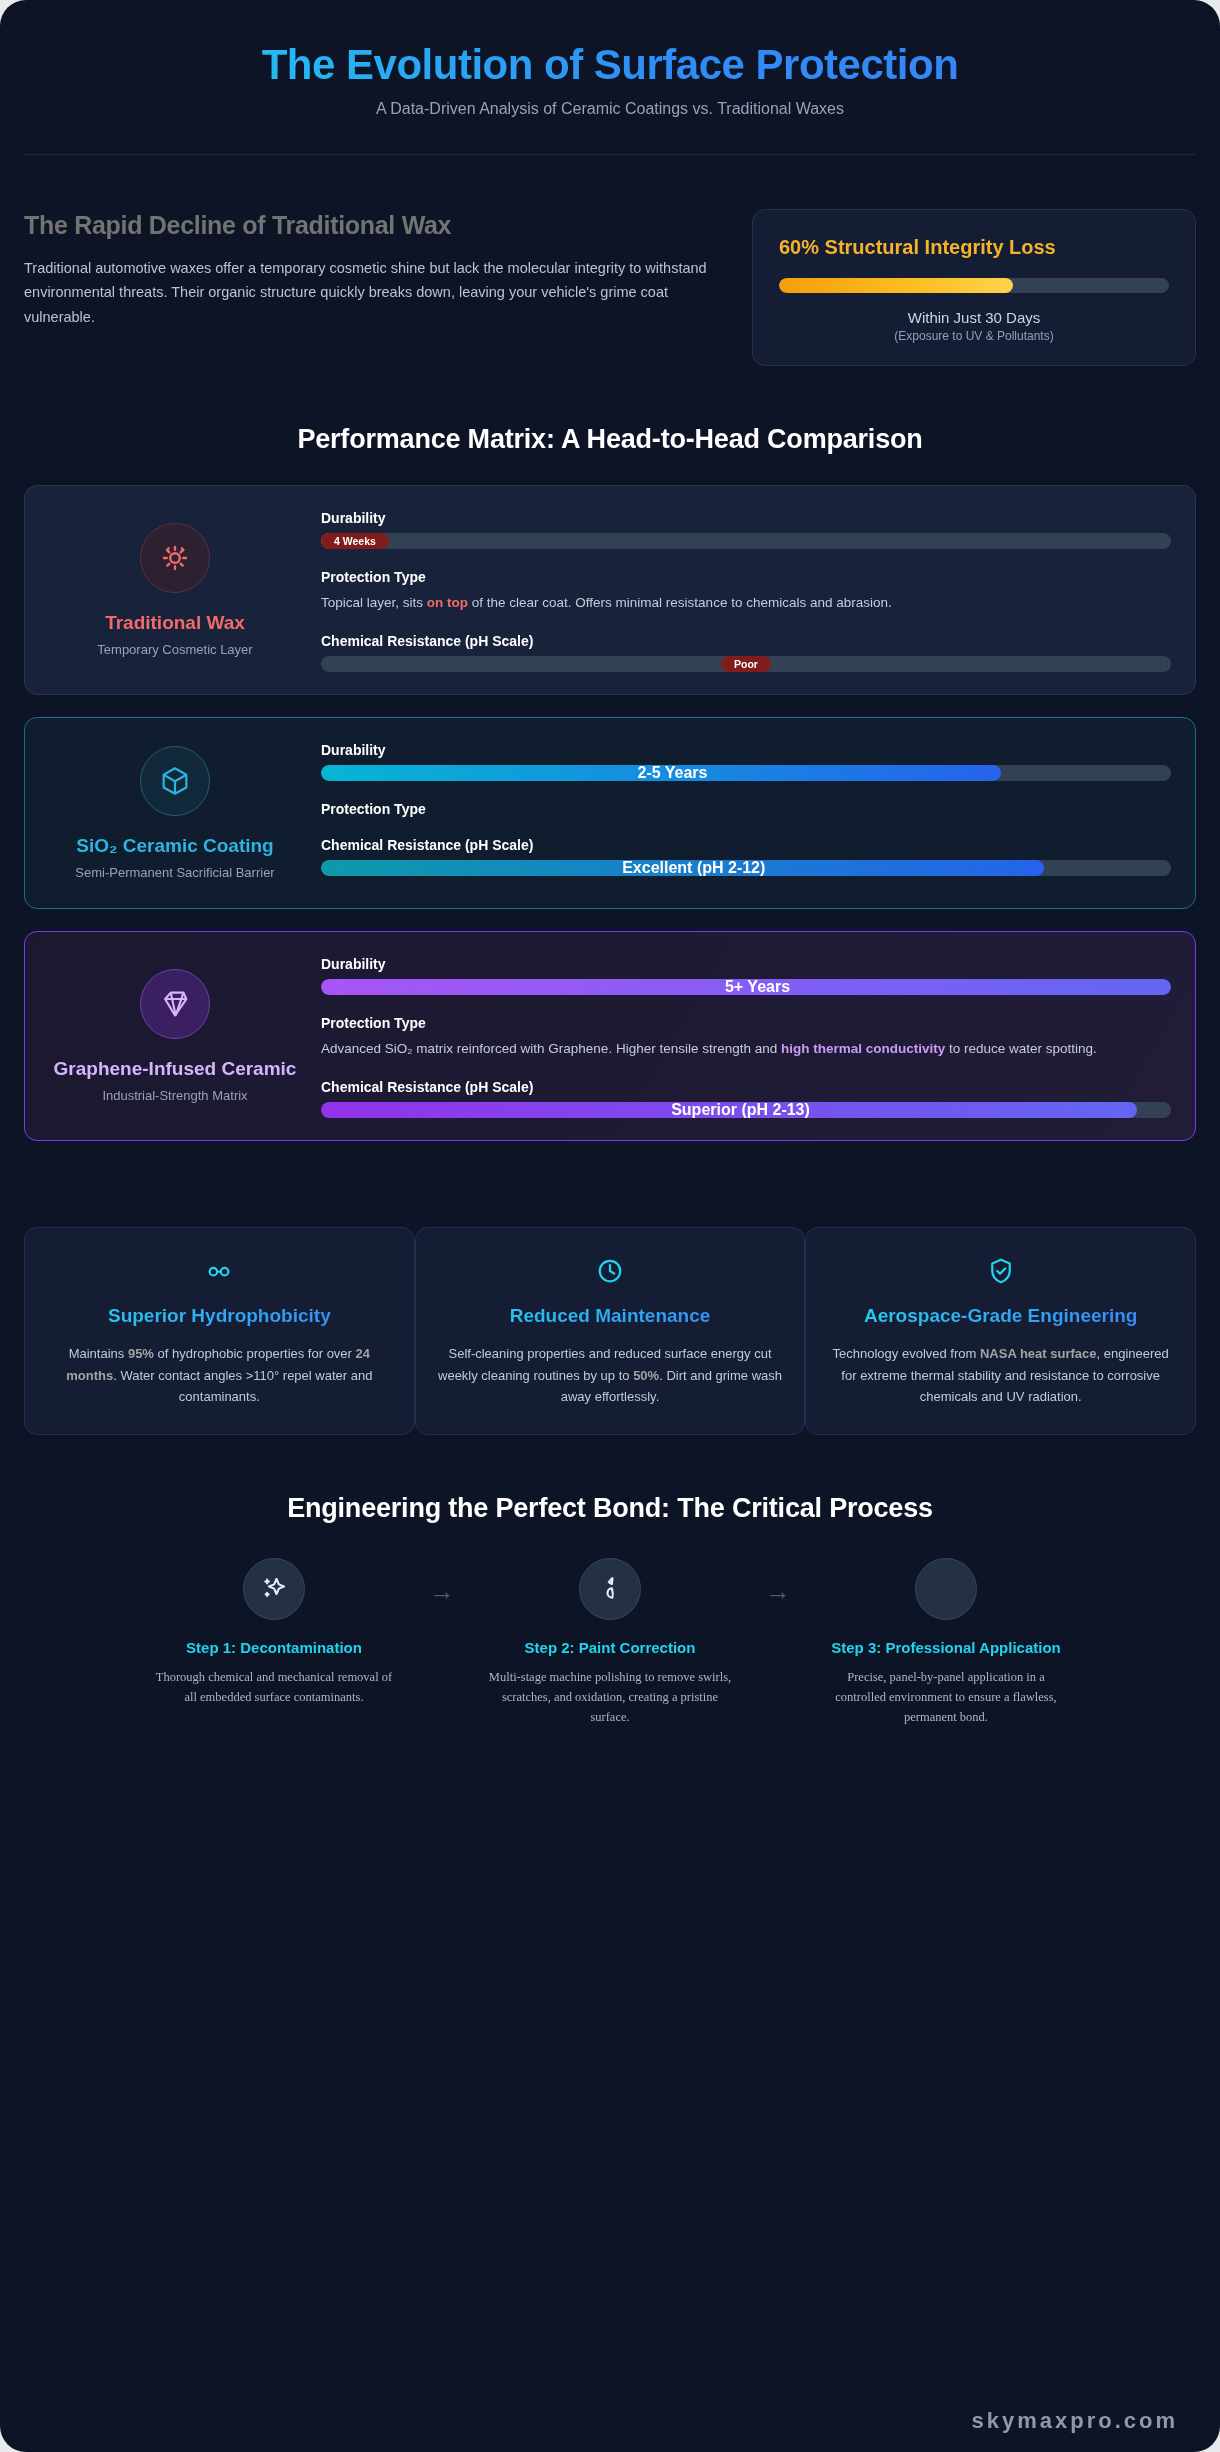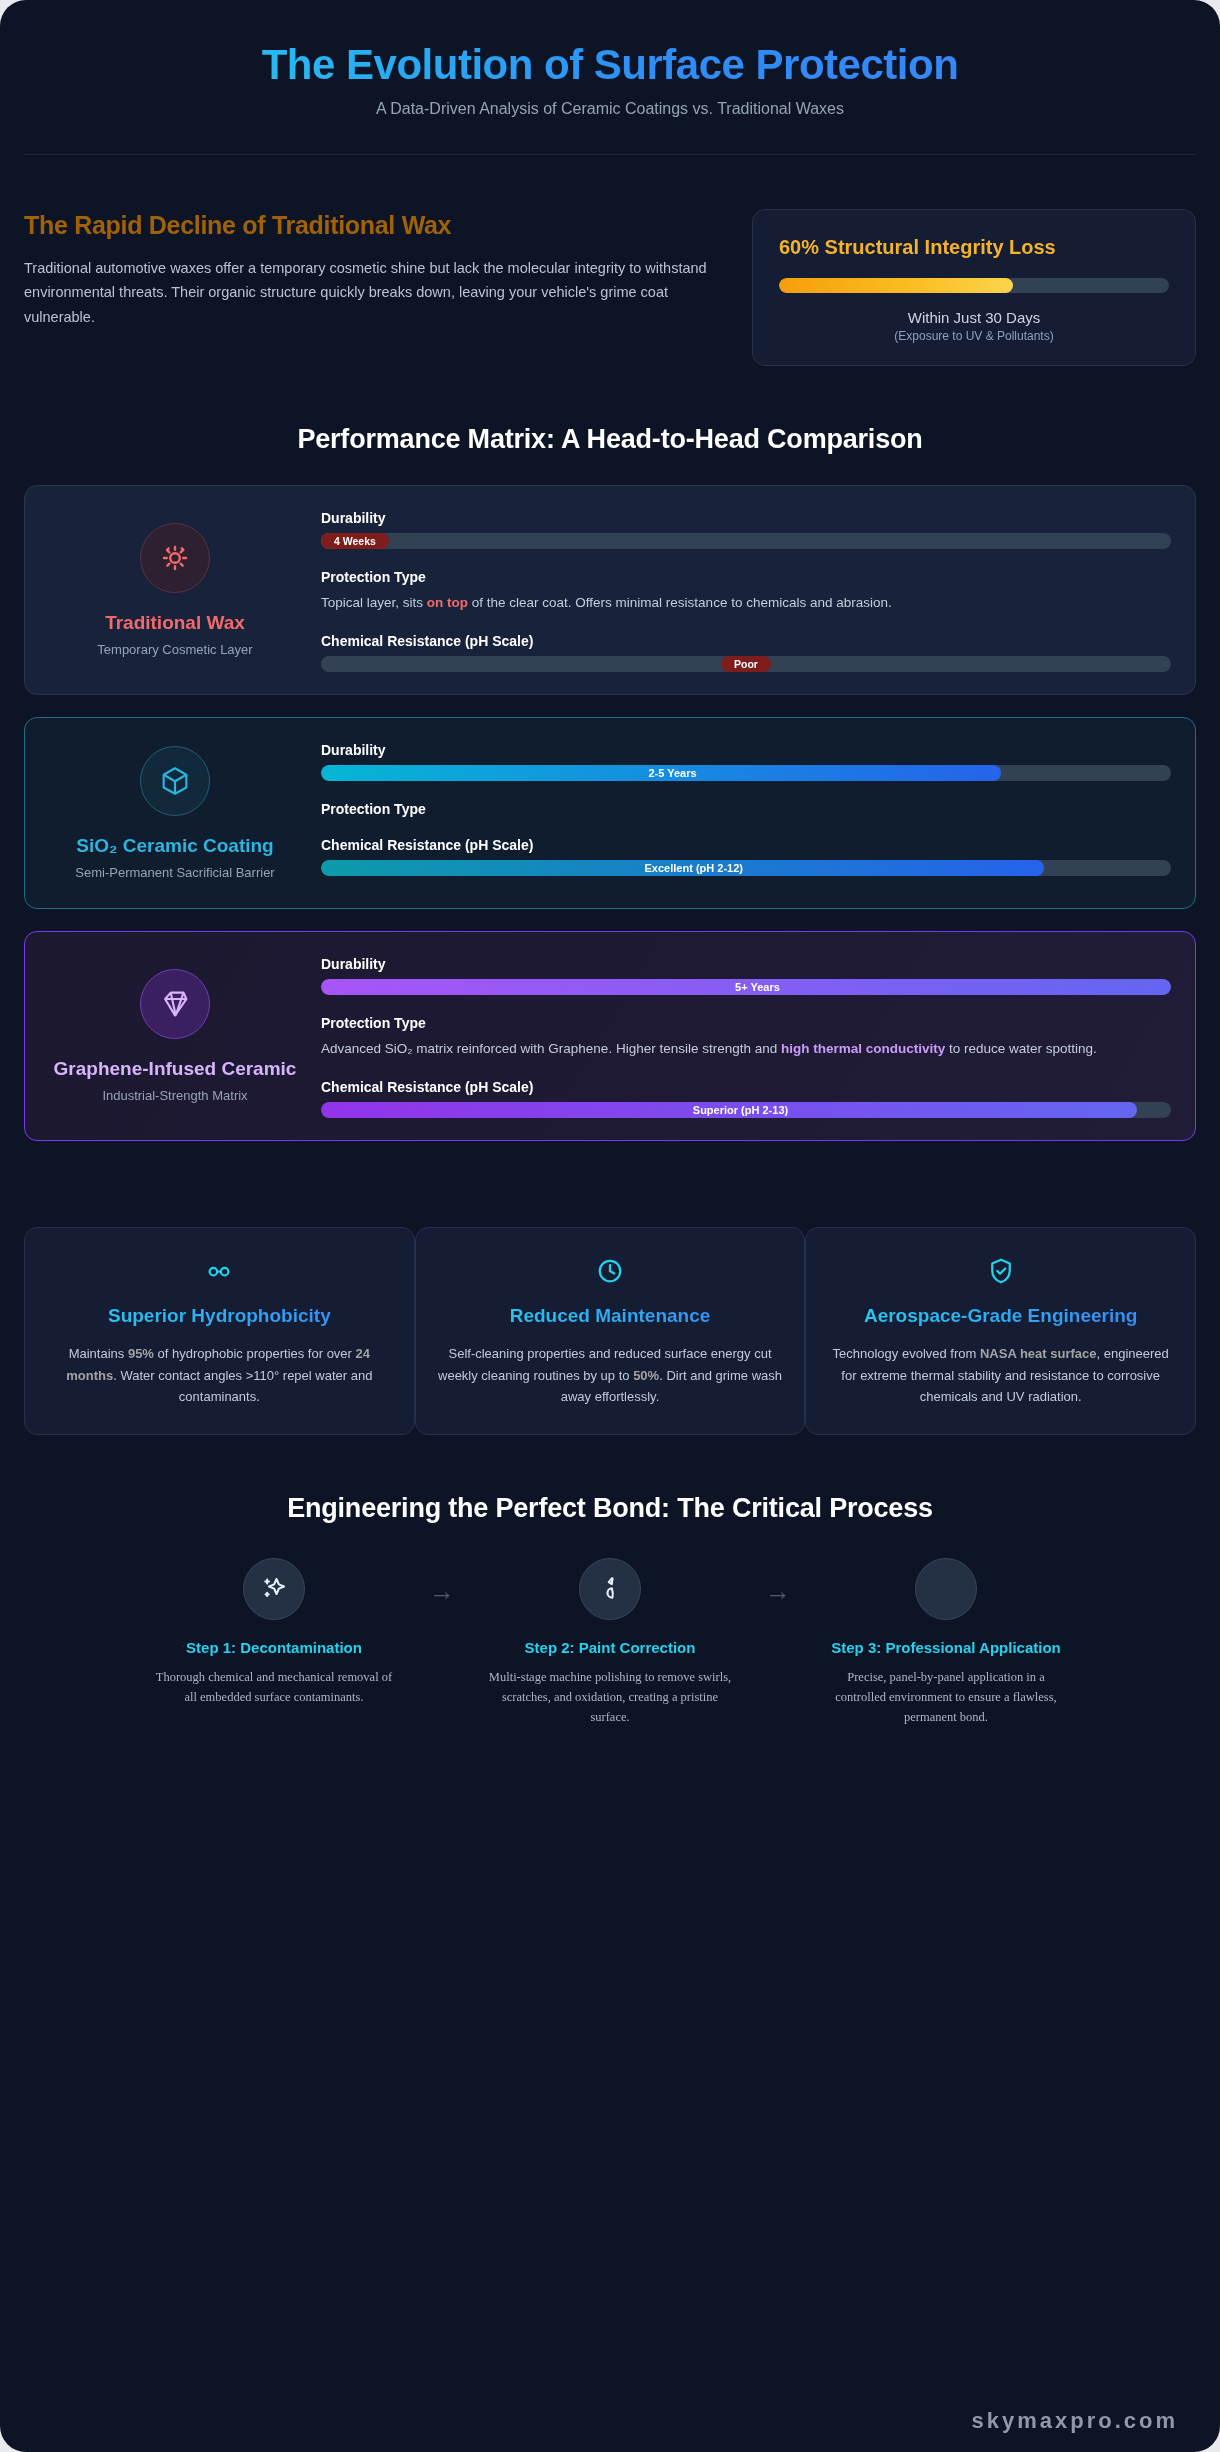--- a/index.html
+++ b/index.html
@@ -49,21 +49,21 @@
   .intro {
     display: flex;
     gap: 36px;
     margin-top: 54px;
     align-items: flex-start;
   }
   .intro-left { flex: 1 1 0; padding-top: 2px; }
   .intro-h2 {
     font-size: 25px;
     font-weight: bold;
-    color: #a16207;
+    color: #737373;
     letter-spacing: -0.3px;
   }
   .intro-p {
     margin-top: 16px;
     font-size: 14.5px;
     line-height: 1.72;
     color: #b8c3d4;
   }
   .stat-card {
     width: 444px;
@@ -172,21 +172,21 @@
     align-items: center;
   }
   .bar-fill {
     height: 100%;
     border-radius: 9px;
     display: flex;
     align-items: center;
     justify-content: center;
   }
   .bar-text {
-    font-size: 11px;
+    font-size: 16px;
     font-weight: bold;
     color: #ffffff;
     white-space: nowrap;
     margin-left: 23px;
   }
   .bar-pill {
     position: absolute;
     left: 50%;
     transform: translateX(-50%);
     padding: 2px 13px;

